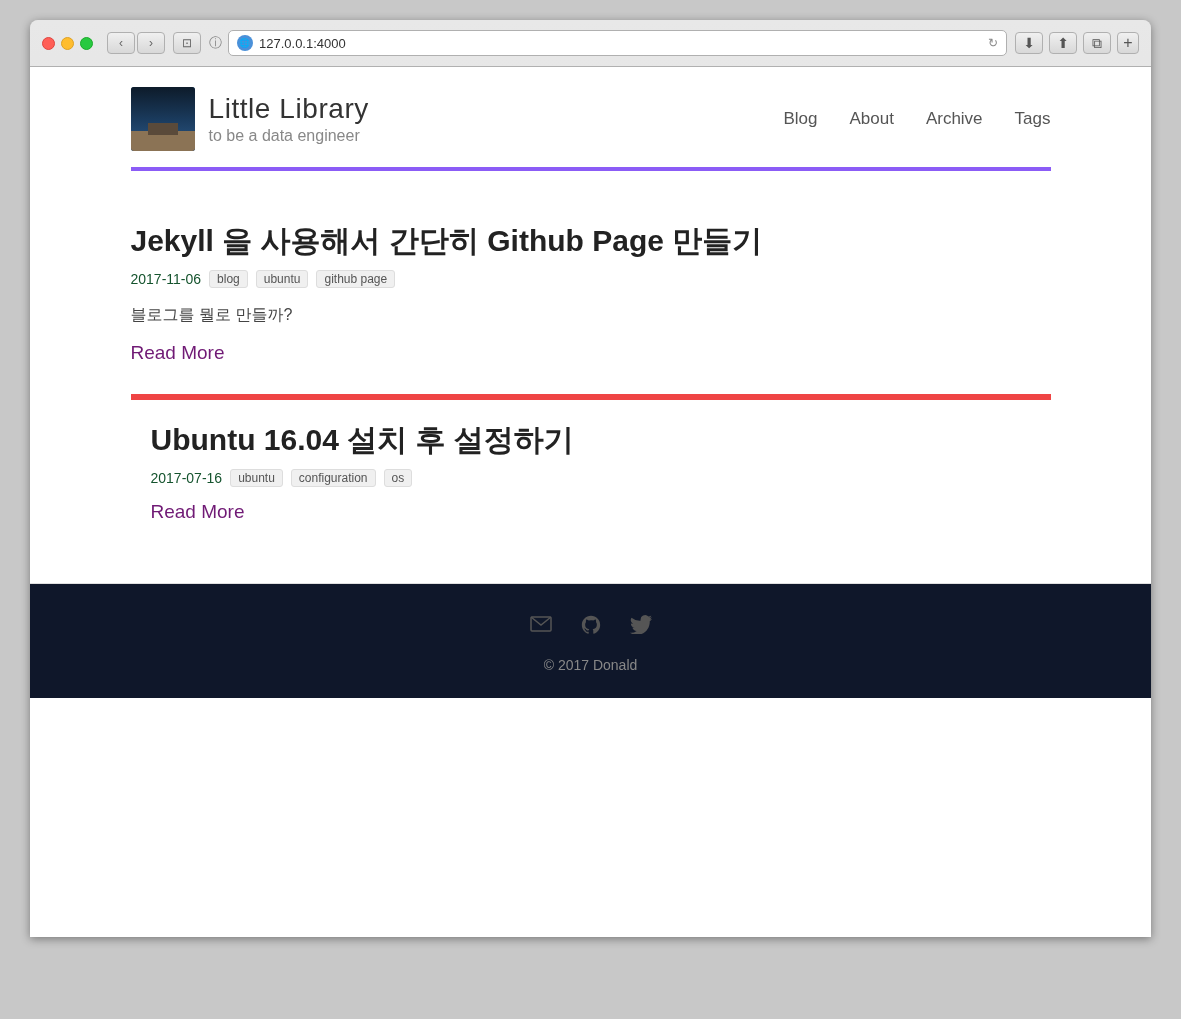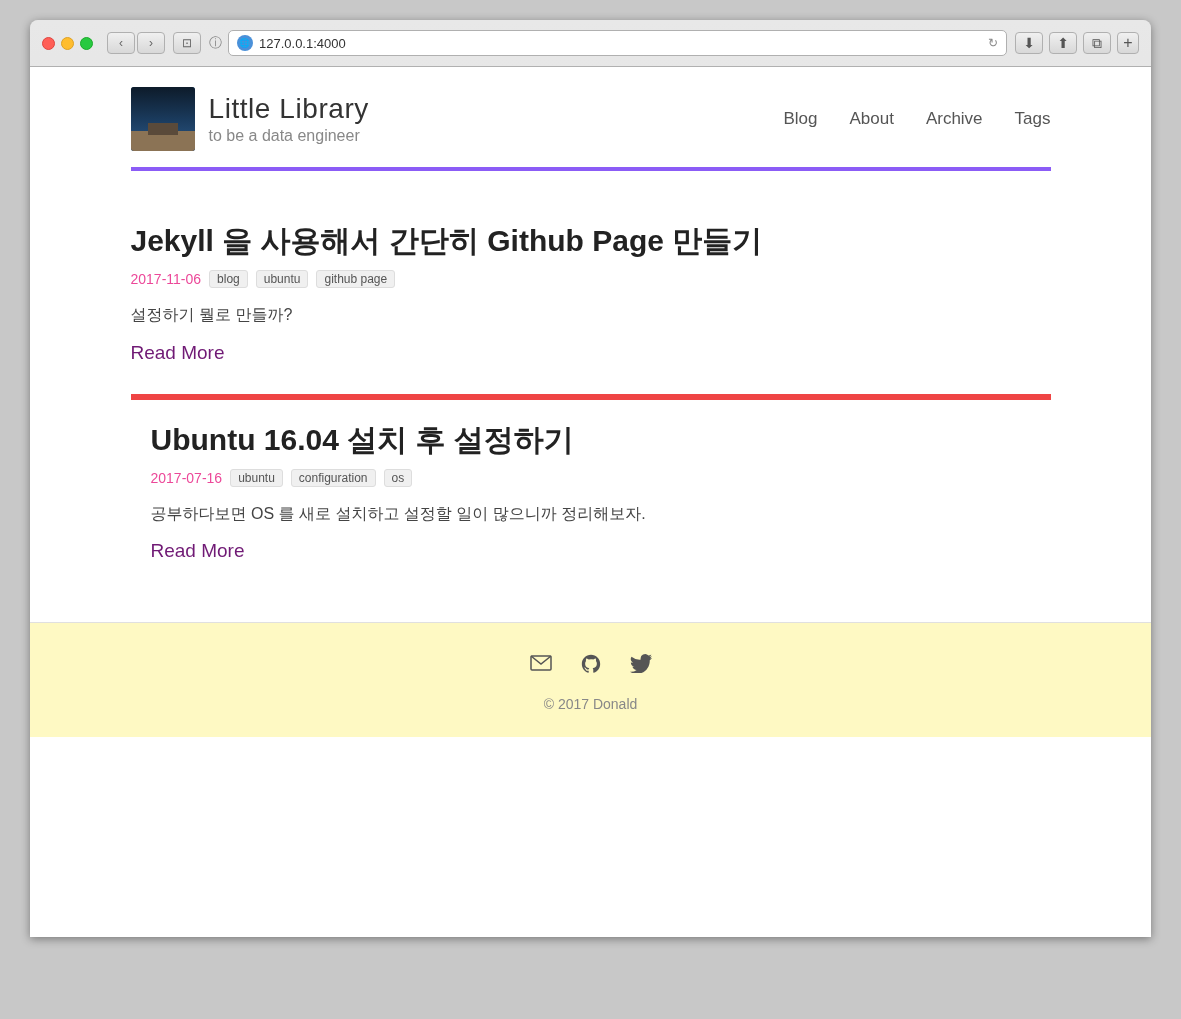--- a/index.html
+++ b/index.html
@@ -284,21 +284,21 @@
     .post-meta {
       display: flex;
       align-items: center;
       gap: 8px;
       margin-bottom: 14px;
       flex-wrap: wrap;
     }
 
     .post-date {
       font-size: 14px;
-      color: #ec4899;
+      color: #14532d;
     }
 
     .post-tag {
       font-size: 12px;
       color: #555;
       background: #f0f0f0;
       border: 1px solid #ddd;
       border-radius: 3px;
       padding: 1px 7px;
     }
@@ -312,21 +312,21 @@
 
     .read-more {
       font-size: 19px;
       color: #701a75;
       text-decoration: none;
       cursor: pointer;
     }
 
     
     .site-footer {
-      background: #fef9c3;
+      background: #0f172a;
       border-top: 1px solid #e0e0e0;
       padding: 30px 0 25px;
       text-align: center;
     }
 
     .footer-icons {
       display: flex;
       justify-content: center;
       gap: 28px;
       margin-bottom: 16px;
@@ -409,33 +409,32 @@
       <main class="main-content">
 
         <article class="post-item">
           <h2 class="post-title">Jekyll 을 사용해서 간단히 Github Page 만들기</h2>
           <div class="post-meta">
             <span class="post-date">2017-11-06</span>
             <span class="post-tag">blog</span>
             <span class="post-tag">ubuntu</span>
             <span class="post-tag">github page</span>
           </div>
-          <p class="post-excerpt">설정하기 뭘로 만들까?</p>
+          <p class="post-excerpt">블로그를 뭘로 만들까?</p>
           <a class="read-more">Read More</a>
         </article>
 
         <article class="post-item">
           <h2 class="post-title">Ubuntu 16.04 설치 후 설정하기</h2>
           <div class="post-meta">
             <span class="post-date">2017-07-16</span>
             <span class="post-tag">ubuntu</span>
             <span class="post-tag">configuration</span>
             <span class="post-tag">os</span>
           </div>
-          <p class="post-excerpt">공부하다보면 OS 를 새로 설치하고 설정할 일이 많으니까 정리해보자.</p>
           <a class="read-more">Read More</a>
         </article>
 
       </main>
     </div>
 
     <footer class="site-footer">
       <div class="footer-icons">
 
         <a class="footer-icon">

